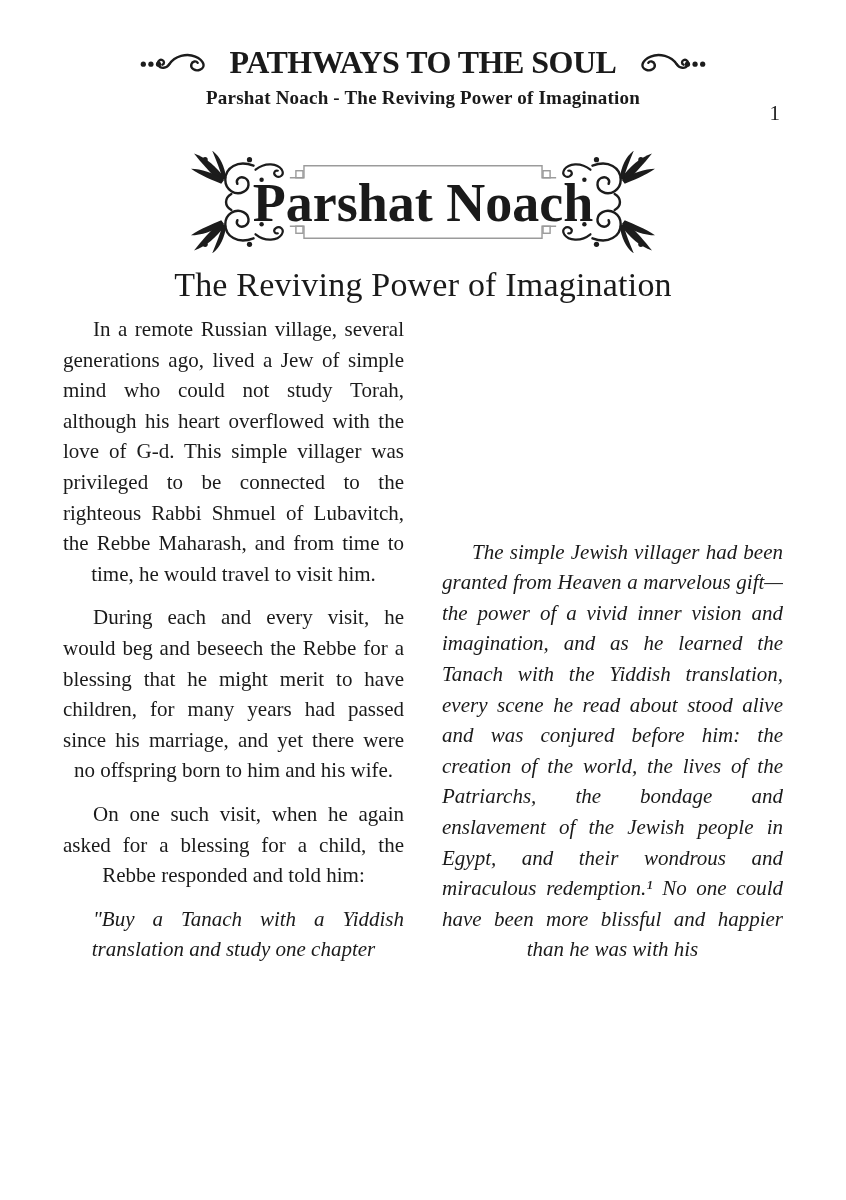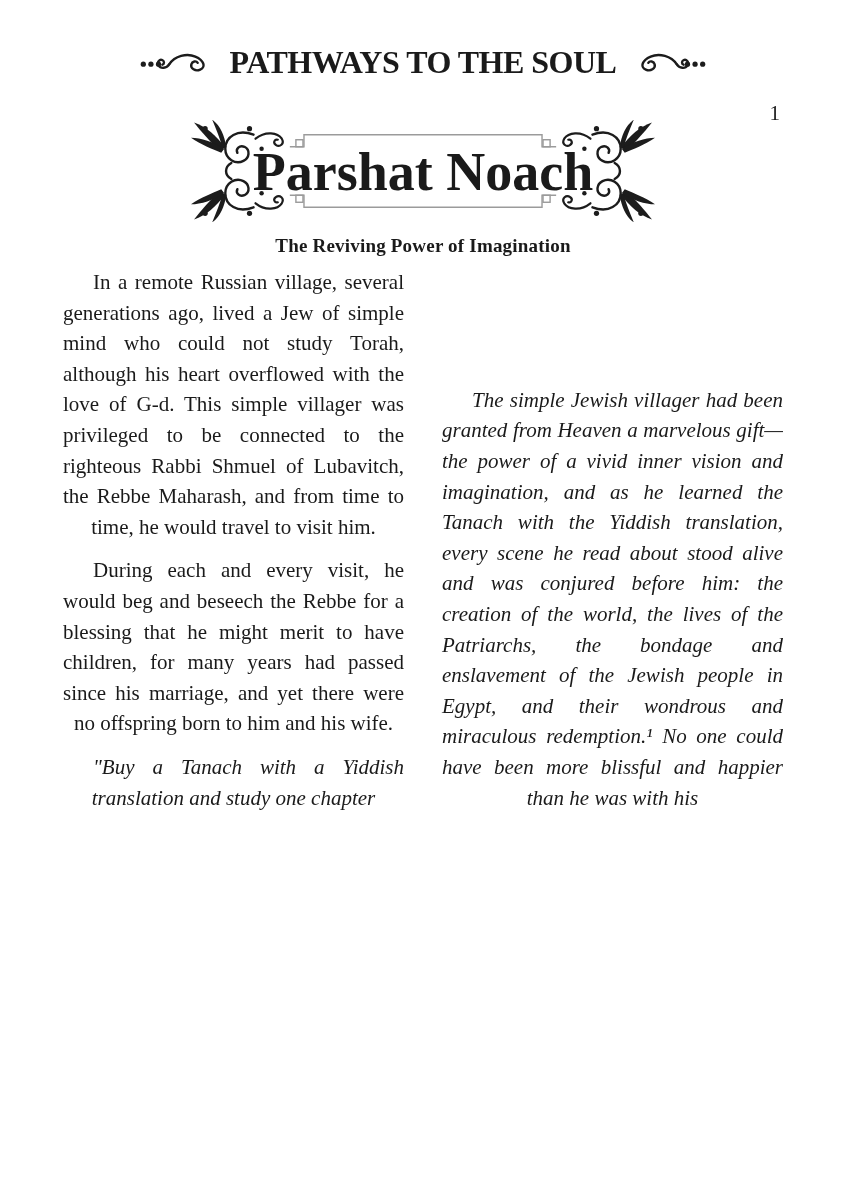--- a/index.html
+++ b/index.html
@@ -34,21 +34,21 @@
   
   .banner { position:relative; width:464px; height:102px; margin:42px auto 0; }
   .banner svg.frame { position:absolute; left:0; top:0; width:464px; height:102px; }
   .banner-title {
     position:absolute; inset:0;
     display:flex; align-items:center; justify-content:center;
     font-size:54px; font-weight:bold; padding-top:2px;
   }
 
   .section-title {
-    text-align:center; font-size:19px; font-weight:bold; margin-top:13px;
+    text-align:center; font-size:34px; font-weight:normal; margin-top:13px;
     letter-spacing:0.2px;
   }
 
   
   .columns {
     display:flex; justify-content:space-between;
     padding:0 63px; margin-top:10px;align-items:flex-end;
   }
   .col { width:341px; font-size:21px; line-height:30.6px; }
   p.para {
@@ -81,20 +81,21 @@
     <div class="header-title">PATHWAYS TO THE SOUL</div>
     <svg class="flourish mirrored" viewBox="0 0 72 24" aria-hidden="true">
       <circle class="ink-fill" cx="4" cy="14" r="2.4"></circle>
       <circle class="ink-fill" cx="11" cy="14" r="2.4"></circle>
       <circle class="ink-fill" cx="18" cy="14" r="2.4"></circle>
       <path class="ink2" d="M28,14 C25.5,18 20,18.6 18,15 C16.4,12 19,9 21.8,10.4 C23.6,11.3 23.4,13.9 21.6,14.5"></path>
       <path class="ink2" d="M28,14 C33,6.5 44,3.5 52,7 C60,10.5 62,16.5 56.5,19 C52,21 47.3,18 48.3,14.2 C49.1,11.2 52.8,10.6 54.2,12.8"></path>
     </svg>
   </div>
   <div class="page-number">1</div>
+  <div class="running-subtitle">Parshat Noach - The Reviving Power of Imagination</div>
 
   <div class="banner">
     <svg class="frame" viewBox="0 0 460 100" aria-hidden="true">
       <defs>
         <g id="corner">
 
           <path class="ink-fill" d="M34,27 C25,15 15,6 3,2 C11,12 19,21 27,29 Z"></path>
           <path class="ink-fill" d="M33,28 C22,21 10,17 0,17 C10,24 21,28 30,32 Z"></path>
           <path class="ink-fill" d="M35,26 C33,14 29,5 21,-1 C25,9 29,18 31,27 Z"></path>
           <path class="ink-fill" d="M34,73 C25,85 15,94 3,98 C11,88 19,79 27,71 Z"></path>
@@ -129,20 +130,21 @@
     </svg>
     <div class="banner-title">Parshat Noach</div>
   </div>
 
   <div class="section-title">The Reviving Power of Imagination</div>
 
   <div class="columns">
     <div class="col">
         <p class="para">In a remote Russian village, several generations ago, lived a Jew of simple mind who could not study Torah, although his heart overflowed with the love of G-d. This simple villager was privileged to be connected to the righteous Rabbi Shmuel of Lubavitch, the Rebbe Maharash, and from time to time, he would travel to visit him.</p>
         <p class="para">During each and every visit, he would beg and beseech the Rebbe for a blessing that he might merit to have children, for many years had passed since his marriage, and yet there were no offspring born to him and his wife.</p>
+        <p class="para">On one such visit, when he again asked for a blessing for a child, the Rebbe responded and told him:</p>
         <p class="para">"Buy a Tanach with a Yiddish translation and study one chapter</p>
       </div>
     <div class="col">
         <p class="para">The simple Jewish villager had been granted from Heaven a marvelous gift—the power of a vivid inner vision and imagination, and as he learned the Tanach with the Yiddish translation, every scene he read about stood alive and was conjured before him: the creation of the world, the lives of the Patriarchs, the bondage and enslavement of the Jewish people in Egypt, and their wondrous and miraculous redemption.¹ No one could have been more blissful and happier than he was with his</p>
       </div>
   </div>
 
 </div>
 
 </body></html>

